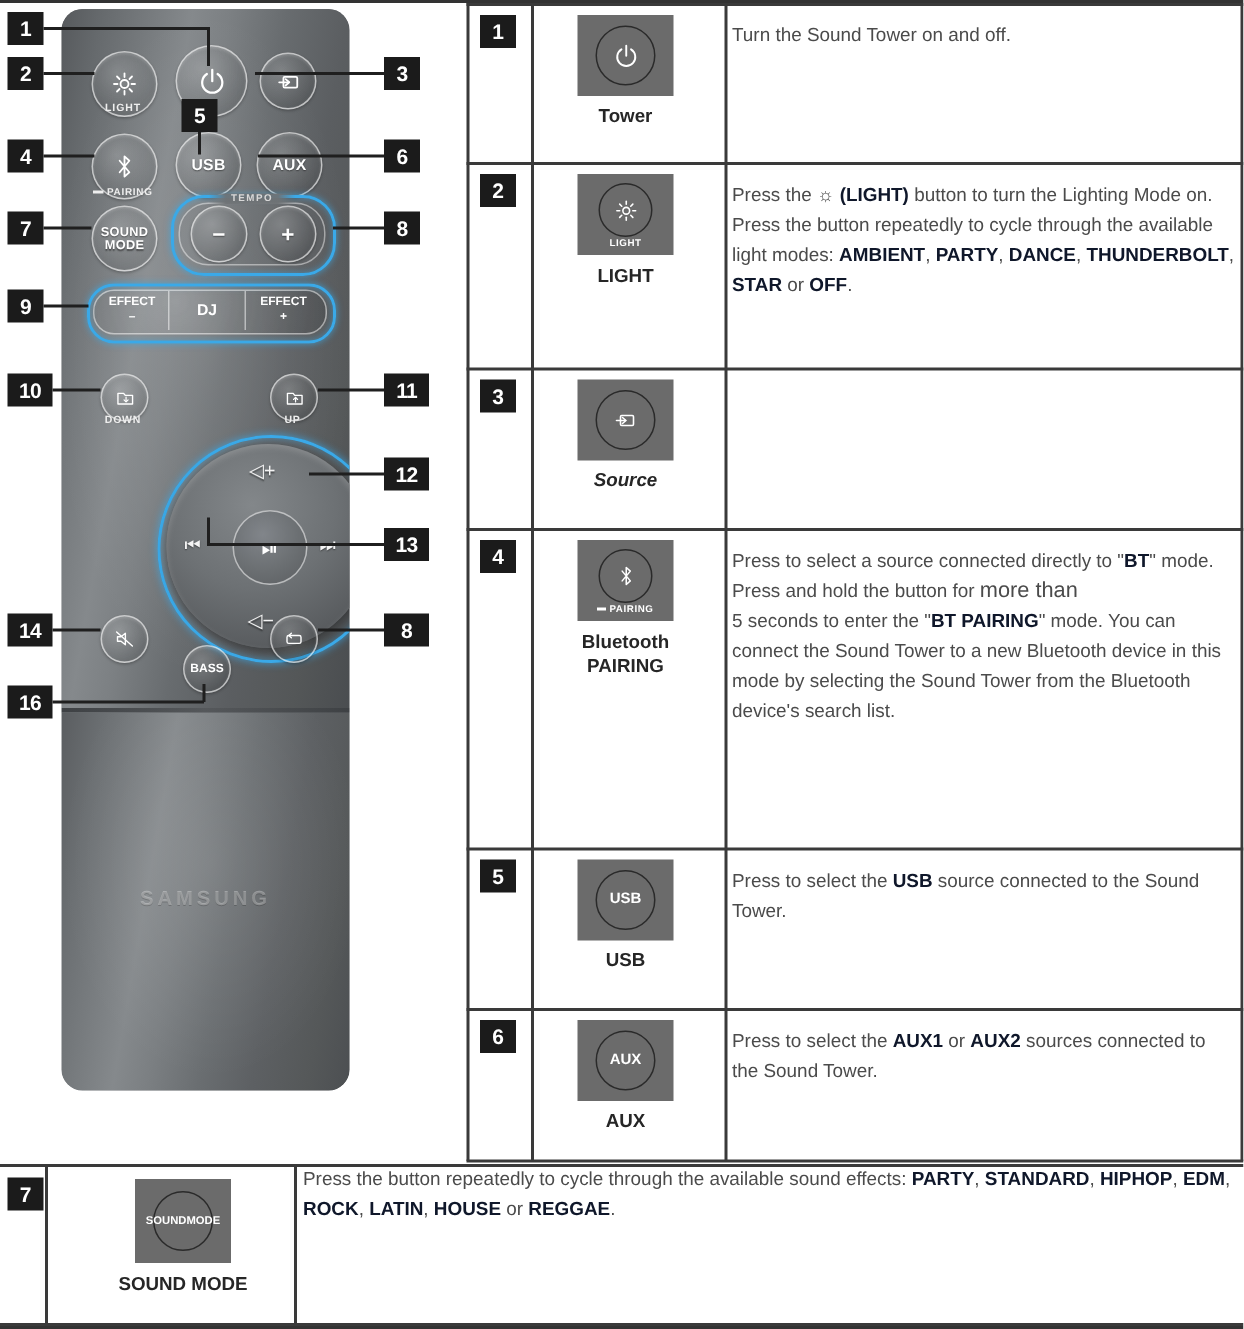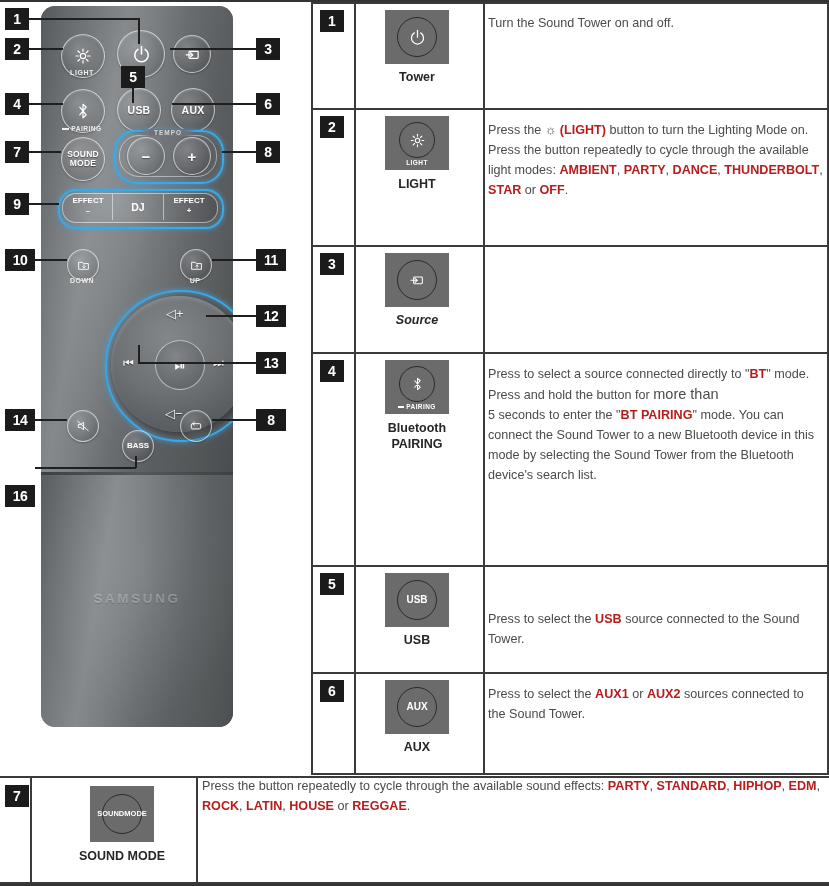--- a/index.html
+++ b/index.html
@@ -163,21 +163,21 @@
   .tile-sub{
     font-size:6.5px;color:#fff;font-weight:bold;letter-spacing:.4px;margin-top:1px;
   }
   .btn-cap{
     position:absolute;width:130px;text-align:center;
     font-size:12.5px;font-weight:bold;color:#262626;line-height:16px;
   }
   .desc{
     position:absolute;font-size:12.6px;line-height:20px;color:#4b4b4b;
   }
-  .desc b{color:#b91c1c;font-weight:bold;text-align:right;}
+  .desc b{color:#0f172a;font-weight:bold;text-align:right;}
   .desc .big{font-size:14.5px;}
 
   
   #row7{
     position:absolute;left:0;top:776px;width:829px;height:108px;
   }
 </style>
 </head>
 <body>
 
@@ -388,21 +388,21 @@
     <div class="cn wide" style="left:5px;top:409px;">
         <span>14</span>
       </div>
     <div class="lead" style="left:35px;top:419px;width:32px;height:1.6px;"></div>
 
     <div class="cn wide" style="left:256px;top:409px;">
         <span>8</span>
       </div>
     <div class="lead" style="left:212px;top:419px;width:44px;height:1.6px;"></div>
 
-    <div class="cn wide" style="left:5px;top:457px;margin-top:28px;">
+    <div class="cn wide" style="left:5px;top:457px;">
         <span>16</span>
       </div>
     <div class="lead" style="left:35px;top:467px;width:101px;height:1.6px;"></div>
     <div class="lead" style="left:135px;top:456px;width:1.6px;height:12px;"></div>
 
   </div>
 
   <div id="table">
 
     <div class="tbl-vline" style="left:0;top:0;height:772px;"></div>
@@ -491,21 +491,21 @@
 
     <div class="row-num" style="left:9px;top:571px;">
         <span>5</span>
       </div>
     <div class="btn-tile" style="left:74px;top:571px;">
       <div class="tile-circ">
           <span>USB</span>
         </div>
     </div>
     <div class="btn-cap" style="left:41px;top:630px;">USB</div>
-    <div class="desc" style="left:177px;top:575px;width:335px;margin-top:32px;">Press to select the <b>USB</b> source connected to the Sound Tower.</div>
+    <div class="desc" style="left:177px;top:575px;width:335px;">Press to select the <b>USB</b> source connected to the Sound Tower.</div>
 
     <div class="row-num" style="left:9px;top:678px;">
         <span>6</span>
       </div>
     <div class="btn-tile" style="left:74px;top:678px;">
       <div class="tile-circ">
           <span>AUX</span>
         </div>
     </div>
     <div class="btn-cap" style="left:41px;top:737px;">AUX</div>

